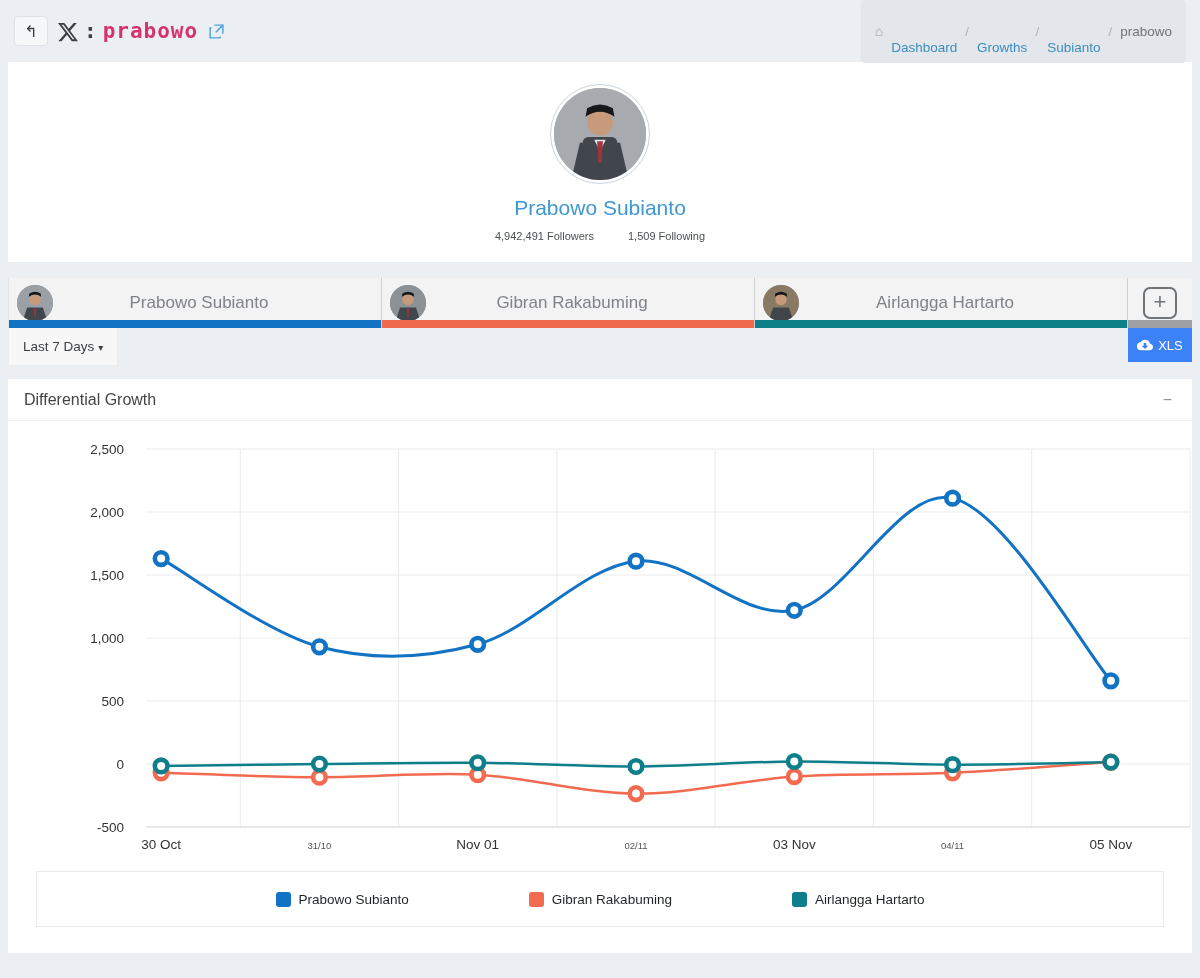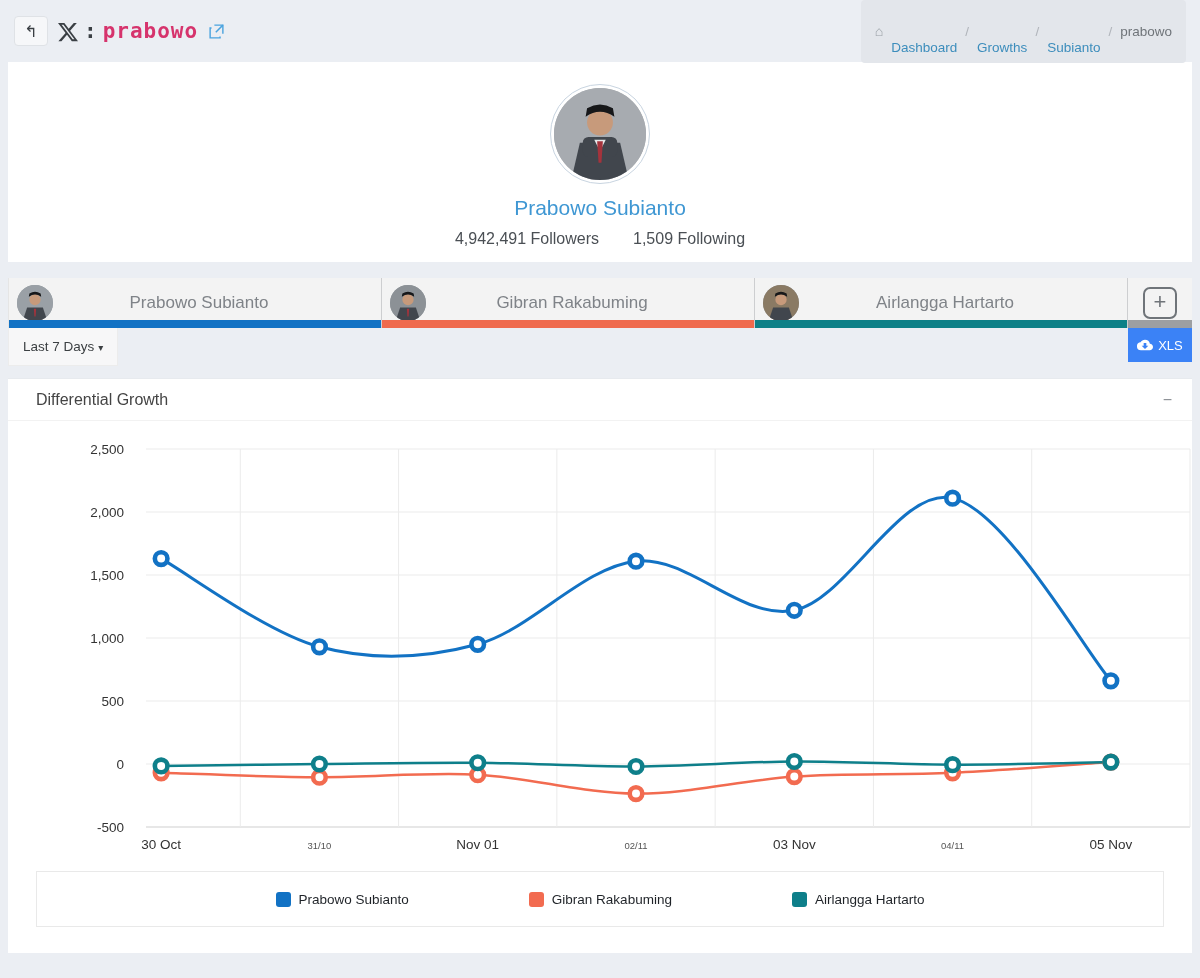--- a/index.html
+++ b/index.html
@@ -20,21 +20,21 @@
   .crumb-home { color:#9aa0a6; font-size:14px; }
   .crumb-link { color:#3c8dbc; text-decoration:none; cursor:pointer;margin-top:32px; }
   .crumb-sep { color:#b0b4ba; }
   .crumb-current { color:#6f7479; }
 
   
   .profile-card { background:#fff; margin:0 8px; height:200px; display:flex; flex-direction:column; align-items:center; padding-top:22px; }
   .avatar-ring { width:100px; height:100px; border-radius:50%; border:1px solid #c8d4e0; padding:3px; background:#fff; }
   .avatar { width:100%; height:100%; border-radius:50%; overflow:hidden; background:#a7abb0; }
   .profile-name { margin-top:12px; font-size:21px; color:#3f97d3; }
-  .profile-stats { margin-top:10px; display:flex; gap:34px; font-size:16px; color:#4a4f54; }
+  .profile-stats { margin-top:10px; display:flex; gap:34px; font-size:11px; color:#4a4f54; }
 
   
   .tab-strip { margin:16px 8px 0 8px; display:flex; background:#f3f3f3; height:50px; }
   .tab { flex:1 1 0; position:relative; display:flex; align-items:center; cursor:pointer; border-right:1px solid #cdced0; }
   .tab:first-child { border-left:1px solid #e5e5e5; }
   .tab-avatar { width:36px; height:36px; border-radius:50%; overflow:hidden; background:#9aa0a6; margin-left:8px; flex:0 0 auto; }
   .tab-label { flex:1; text-align:center; font-size:17px; color:#7f8388; padding-right:36px; }
   .tab-bar { position:absolute; left:0; right:0; bottom:0; height:8px; }
   .tab-add { flex:0 0 64px; position:relative; display:flex; align-items:center; justify-content:center; cursor:pointer; }
   .tab-add .tab-bar { background:#9d9fa2; }
@@ -45,21 +45,21 @@
   .toolbar { margin:0 8px; display:flex; justify-content:space-between; align-items:flex-start; height:36px; }
   .range-btn { background:#f7f7f8; border:1px solid #ececec; border-top:none; padding:11px 14px; font-size:13.5px; color:#3c4043; cursor:pointer; }
   .range-caret { font-size:10px; margin-left:4px; color:#3c4043; }
   .xls-btn { background:#3b82f6; border:none; color:#fff; width:64px; height:34px; display:flex; align-items:center; justify-content:center;
              gap:5px; font-size:13px; cursor:pointer; }
   .xls-btn svg { width:16px; height:16px; fill:#fff; }
 
   
   .panel { background:#fff; margin:14px 8px 0 8px; border-top:1px solid #e7eaee; }
   .panel-header { height:42px; display:flex; align-items:center; justify-content:space-between; padding:0 16px; border-bottom:1px solid #f2f2f2; }
-  .panel-title { font-size:16px; color:#444;margin-left:12px; }
+  .panel-title { font-size:16px; color:#444; }
   .collapse-btn { color:#8a8f94; font-size:16px; cursor:pointer; padding:0 4px; }
   .chart-wrap { padding:6px 0 0 10px; }
   svg.chart { display:block; }
 
   .legend-box { margin:14px 28px 0 28px; border:1px solid #e9e9e9; height:56px; display:flex; align-items:center; justify-content:center; gap:120px; }
   .legend-item { display:flex; align-items:center; gap:8px; cursor:pointer; }
   .legend-swatch { width:15px; height:15px; border-radius:3px; }
   .legend-label { font-size:13.5px; color:#1f2328; }
   .panel-footer-pad { height:26px; }
 

